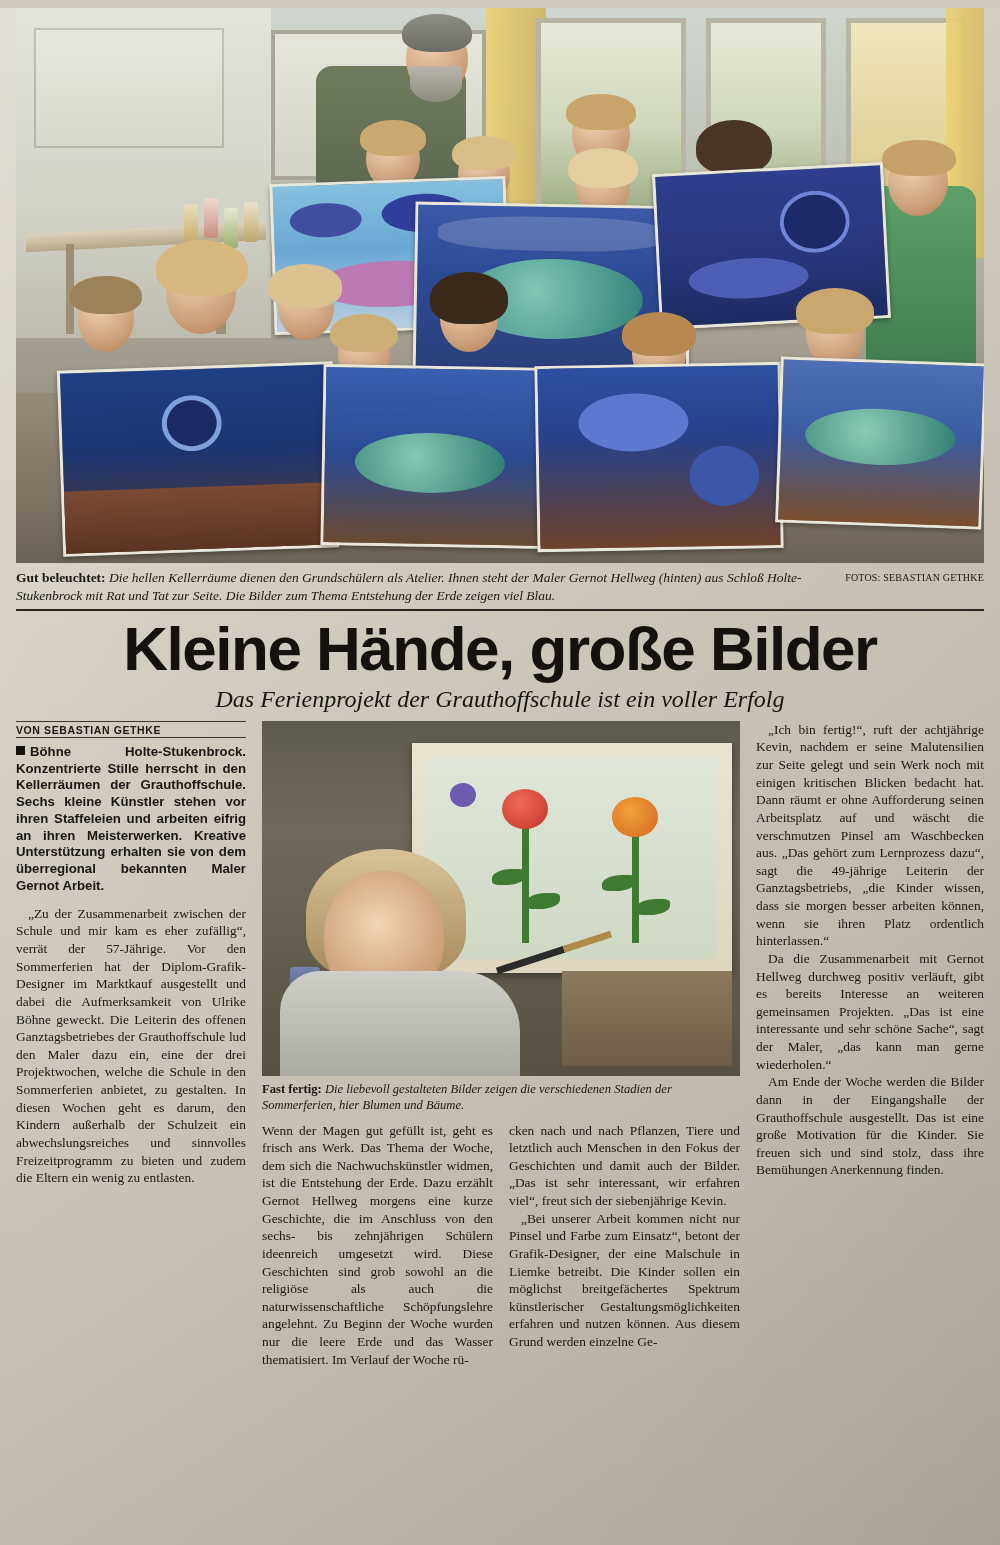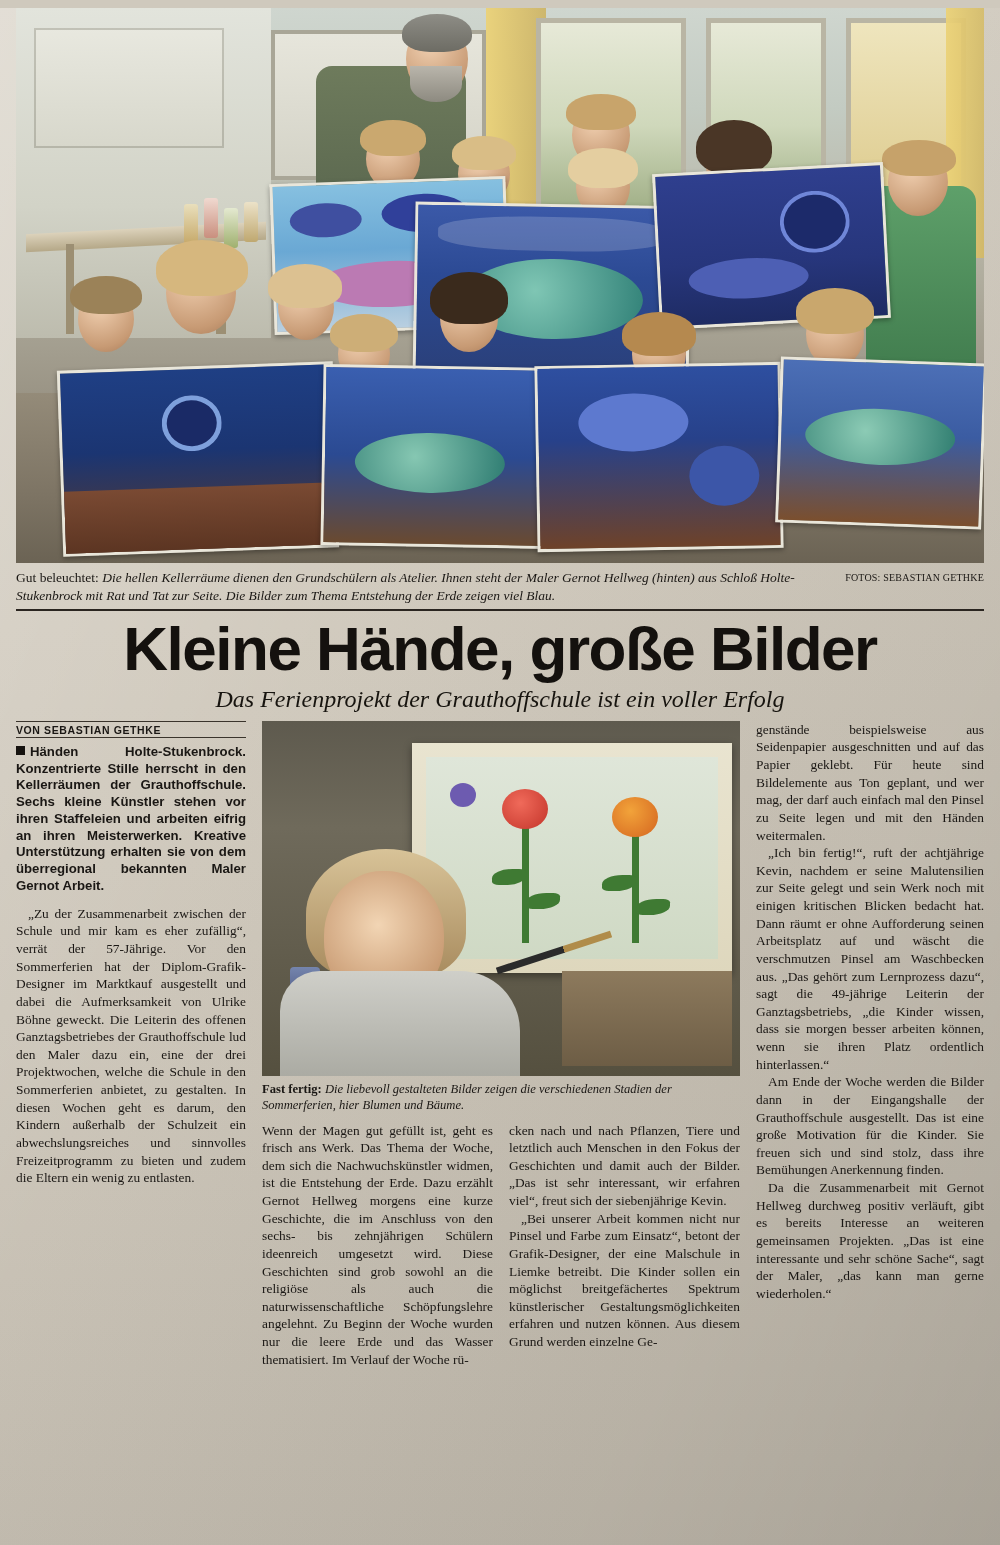--- a/index.html
+++ b/index.html
@@ -105,21 +105,21 @@
   .art-inner { position: absolute; inset: 0; }
 
   .caption-bar {
     position: relative;
     width: 968px;
     margin-top: 6px;
     font-size: 13.5px;
     line-height: 1.32;
     font-style: italic;
   }
-  .caption-bar b { font-style: normal; font-weight: normal; }
+  .caption-bar b { font-style: normal; font-weight: bold; }
   .credit {
     float: right;
     font-style: normal;
     font-size: 10px;
     letter-spacing: 0.2px;
     margin-top: 2px;
   }
 
   .rule {
     width: 968px; height: 2px; background: #2a2520; margin: 4px 0 2px 0;
@@ -377,21 +377,21 @@
   <div class="rule"></div>
 
   <h1 class="headline">Kleine Hände, große Bilder</h1>
   <div class="subhead">Das Ferienprojekt der Grauthoffschule ist ein voller Erfolg</div>
 
   <div class="columns">
 
     <div class="col">
       <div class="byline">VON SEBASTIAN GETHKE</div>
       <div class="lead">
-        <span class="sq"></span><span>Händen Holte-Stukenbrock.</span><span> Konzentrierte Stille herrscht in den Kellerräumen der Grauthoffschule. Sechs kleine Künstler stehen vor ihren Staffeleien und arbeiten eifrig an ihren Meisterwerken. Kreative Unterstützung erhalten sie von dem überregional bekannten Maler Gernot Arbeit.</span>
+        <span class="sq"></span><span>Böhne Holte-Stukenbrock.</span><span> Konzentrierte Stille herrscht in den Kellerräumen der Grauthoffschule. Sechs kleine Künstler stehen vor ihren Staffeleien und arbeiten eifrig an ihren Meisterwerken. Kreative Unterstützung erhalten sie von dem überregional bekannten Maler Gernot Arbeit.</span>
       </div>
       <div class="bodytext" style="margin-top:10px;">
         <p>„Zu der Zusammenarbeit zwischen der Schule und mir kam es eher zufällig“, verrät der 57-Jährige. Vor den Sommerferien hat der Diplom-Grafik-Designer im Marktkauf ausgestellt und dabei die Aufmerksamkeit von Ulrike Böhne geweckt. Die Leiterin des offenen Ganztagsbetriebes der Grauthoffschule lud den Maler dazu ein, eine der drei Projektwochen, welche die Schule in den Sommerferien anbietet, zu gestalten. In diesen Wochen geht es darum, den Kindern außerhalb der Schulzeit ein abwechslungsreiches und sinnvolles Freizeitprogramm zu bieten und zudem die Eltern ein wenig zu entlasten.</p>
       </div>
     </div>
 
     <div class="col wide">
       <div class="photo-2">
         <div class="p2-bg"></div>
         <div class="p2-easel">
@@ -426,21 +426,20 @@
         </div>
         <div class="col bodytext">
           <p class="first">cken nach und nach Pflanzen, Tiere und letztlich auch Menschen in den Fokus der Geschichten und damit auch der Bilder. „Das ist sehr interessant, wir erfahren viel“, freut sich der siebenjährige Kevin.</p>
           <p>„Bei unserer Arbeit kommen nicht nur Pinsel und Farbe zum Einsatz“, betont der Grafik-Designer, der eine Malschule in Liemke betreibt. Die Kinder sollen ein möglichst breitgefächertes Spektrum künstlerischer Gestaltungsmöglichkeiten erfahren und nutzen können. Aus diesem Grund werden einzelne Ge-</p>
         </div>
       </div>
     </div>
 
     <div class="col">
       <div class="bodytext">
-        <p class="first">genstände beispielsweise aus Seidenpapier ausgeschnitten und auf das Papier geklebt. Für heute sind Bildelemente aus Ton geplant, und wer mag, der darf auch einfach mal den Pinsel zu Seite legen und mit den Händen weitermalen.</p>
         <p>„Ich bin fertig!“, ruft der achtjährige Kevin, nachdem er seine Malutensilien zur Seite gelegt und sein Werk noch mit einigen kritischen Blicken bedacht hat. Dann räumt er ohne Aufforderung seinen Arbeitsplatz auf und wäscht die verschmutzen Pinsel am Waschbecken aus. „Das gehört zum Lernprozess dazu“, sagt die 49-jährige Leiterin der Ganztagsbetriebs, „die Kinder wissen, dass sie morgen besser arbeiten können, wenn sie ihren Platz ordentlich hinterlassen.“</p>
+        <p>Da die Zusammenarbeit mit Gernot Hellweg durchweg positiv verläuft, gibt es bereits Interesse an weiteren gemeinsamen Projekten. „Das ist eine interessante und sehr schöne Sache“, sagt der Maler, „das kann man gerne wiederholen.“</p>
         <p>Am Ende der Woche werden die Bilder dann in der Eingangshalle der Grauthoffschule ausgestellt. Das ist eine große Motivation für die Kinder. Sie freuen sich und sind stolz, dass ihre Bemühungen Anerkennung finden.</p>
-        <p>Da die Zusammenarbeit mit Gernot Hellweg durchweg positiv verläuft, gibt es bereits Interesse an weiteren gemeinsamen Projekten. „Das ist eine interessante und sehr schöne Sache“, sagt der Maler, „das kann man gerne wiederholen.“</p>
       </div>
     </div>
 
   </div>
 </div>
 
 </body></html>

